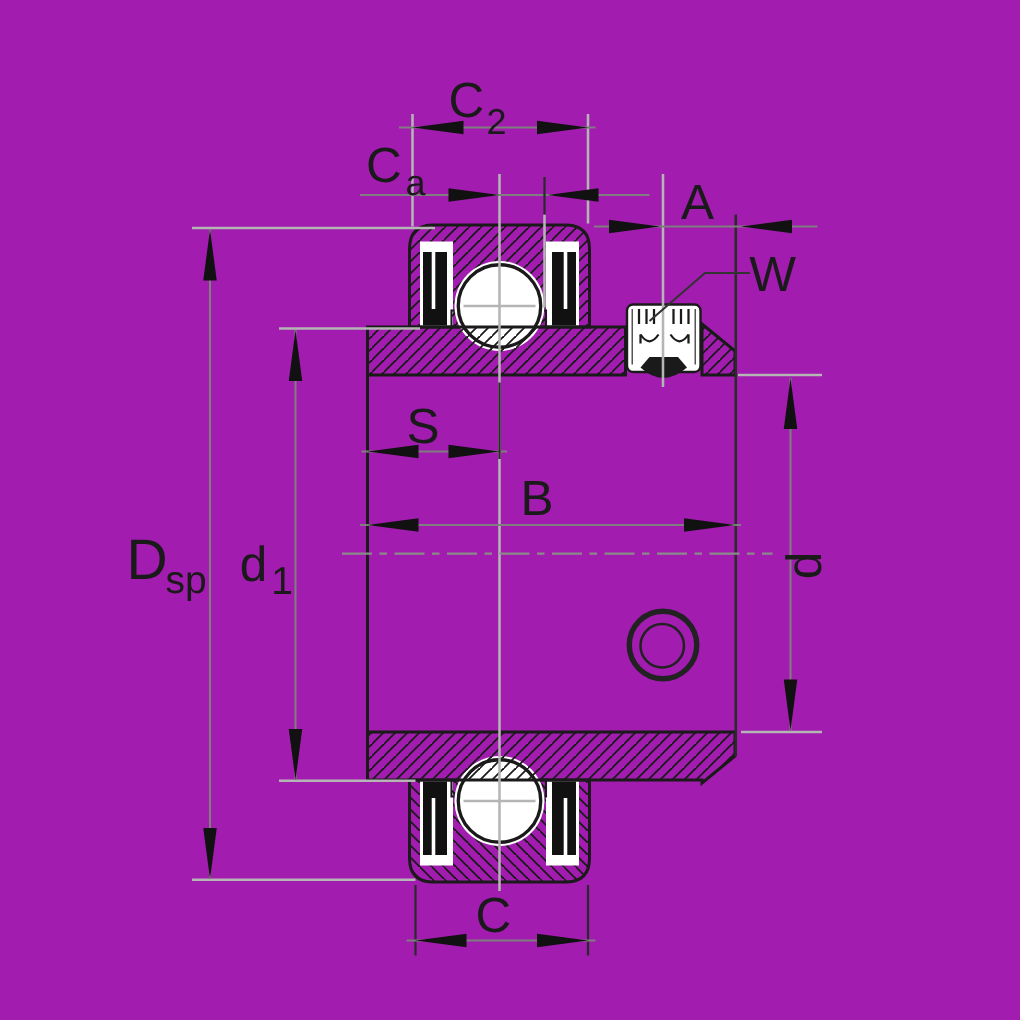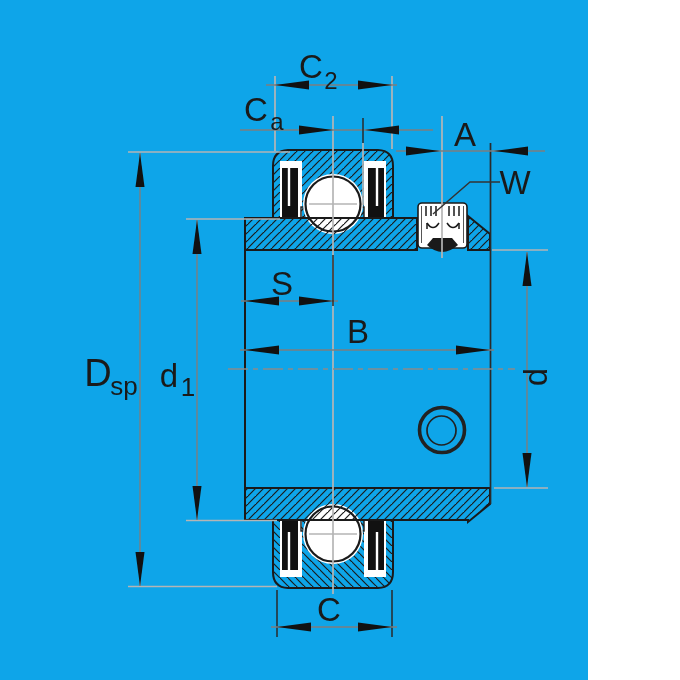--- a/index.html
+++ b/index.html
@@ -1,16 +1,16 @@
 <!DOCTYPE html>
 <html><head>
 <meta charset="utf-8">
 <style>
   html,body{margin:0;padding:0;background:#ffffff;}
-  .stage{width:588px;height:680px;position:relative;background:#0ea5e9;overflow:hidden;}
+  .stage{width:680px;height:680px;position:relative;background:#a21caf;overflow:hidden;}
   svg{display:block;}
   text{font-family:"Liberation Sans","DejaVu Sans",sans-serif;fill:#1a1a1a;}
   .lbl{font-size:33px;}
   .lblbig{font-size:38px;}
   .sub{font-size:24px;}
   .subbig{font-size:26px;}
   .dim{stroke:#7e7e7e;stroke-width:1.4;fill:none;}
   .ext{stroke:#b5b5b5;stroke-width:1.7;fill:none;}
   .tick{stroke:#2a2a2a;stroke-width:1.5;fill:none;}
   .arrow{fill:#111111;stroke:none;}

